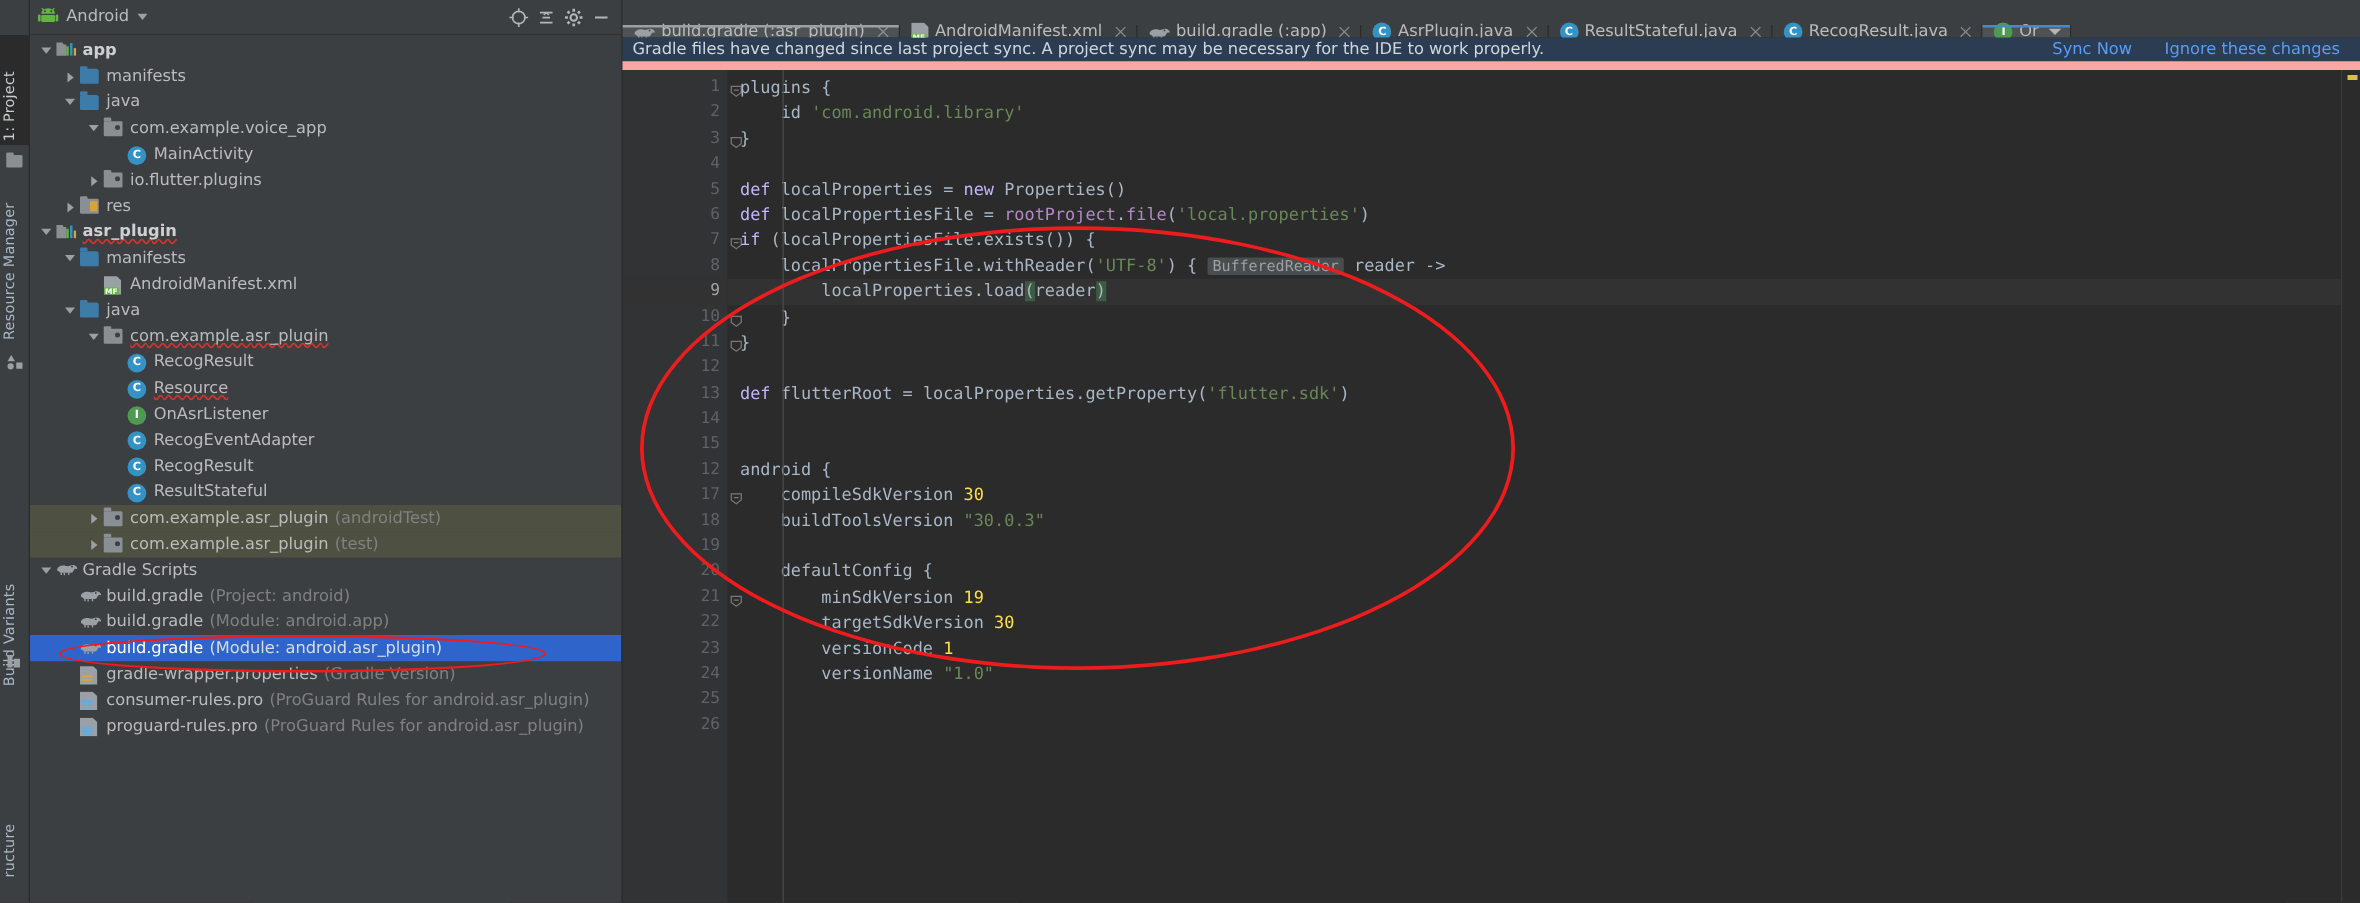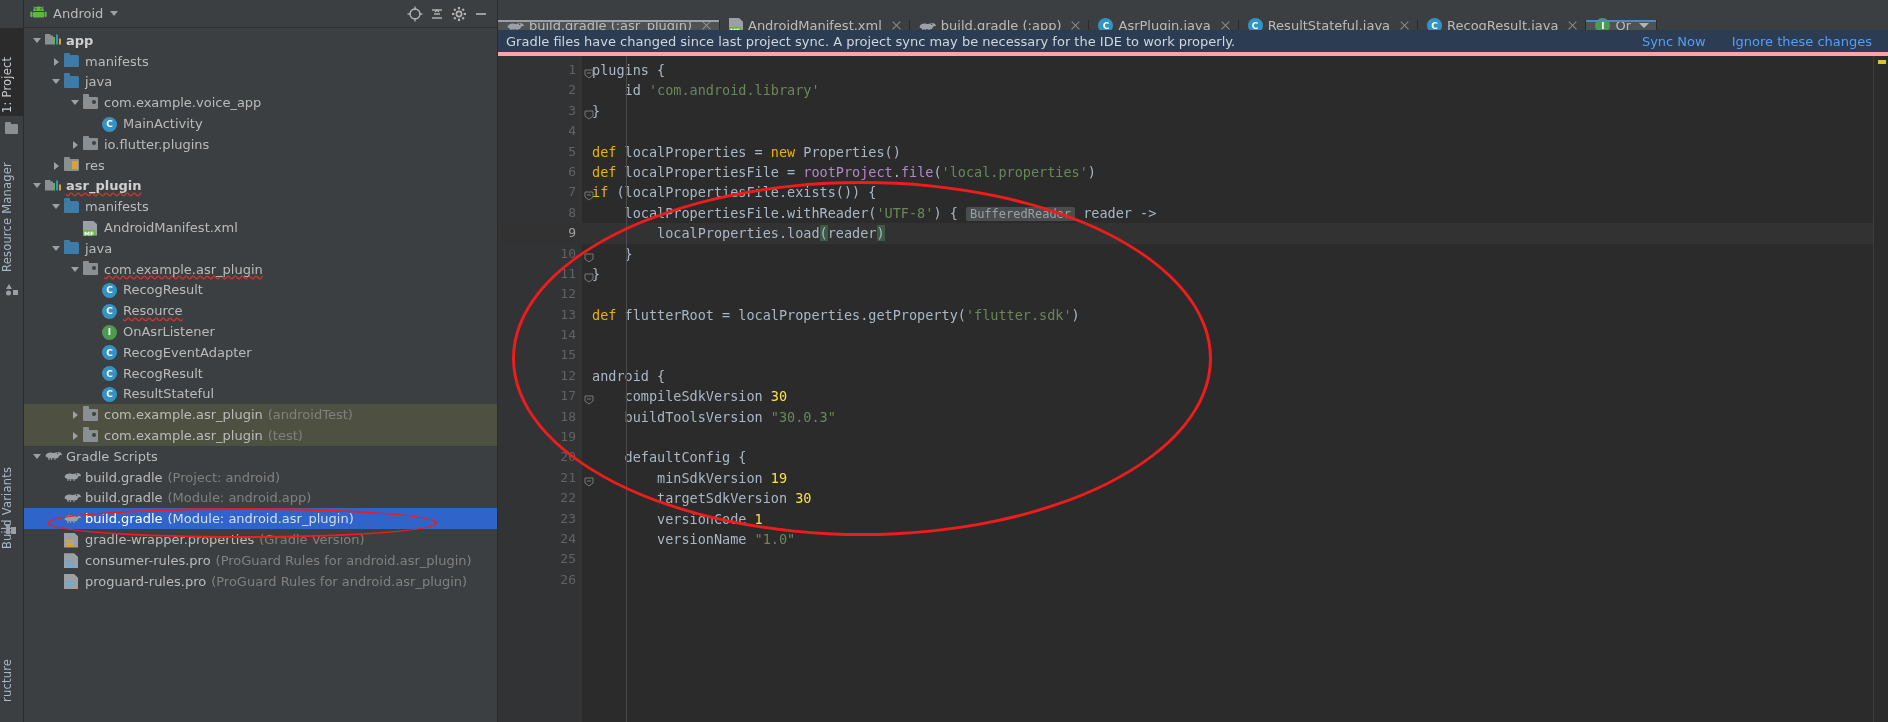--- a/index.html
+++ b/index.html
@@ -191,21 +191,21 @@
   .tab .chev {
     margin-left: 8px; width:0;height:0;
     border-left:5px solid transparent;border-right:5px solid transparent;
     border-top:5.5px solid #b5b5b5;
   }
 
   
   .notif {
     height: 26px; min-height: 26px;
     background: #2c3c52;
-    border-bottom: 4px solid #fca5a5;
+    border-bottom: 7px solid #fca5a5;
     display: flex; align-items: center;
     padding: 0 16px 0 8px;
     font-size: 13px; color: #cfd6de;
   }
   .notif .msg { flex: 0 0 auto; }
   .notif .sp { flex: 1; }
   .notif a {
     color: #589df6; text-decoration: none;
     margin-left: 26px; font-size: 13px; cursor: pointer;
   }
@@ -243,21 +243,21 @@
     font-family: "DejaVu Sans Mono", "Liberation Mono", monospace;
     font-size: 13.5px;
     overflow: hidden;
   }
   .cl {
     height: 20.4px; line-height: 20.4px;
     white-space: pre; padding-left: 10px;
     color: #a9b7c6;
   }
   .cl.cur { background: #323232; }
-  .kw   { color: #eab308; }
+  .kw   { color: #c4b5fd; }
   .str  { color: #6a8759; }
   .num  { color: #fde047; }
   .fn   { color: #b389c5; }
   .plain{ color: #a9b7c6; }
   .hl   { background: #3d5b42; }
   .inlay {
     background: #4a4d4e; color: #9ba0a4;
     font-size: 12px; padding: 0 4px; border-radius: 2px;
     font-family: "DejaVu Sans Mono","Liberation Mono",monospace;
   }

